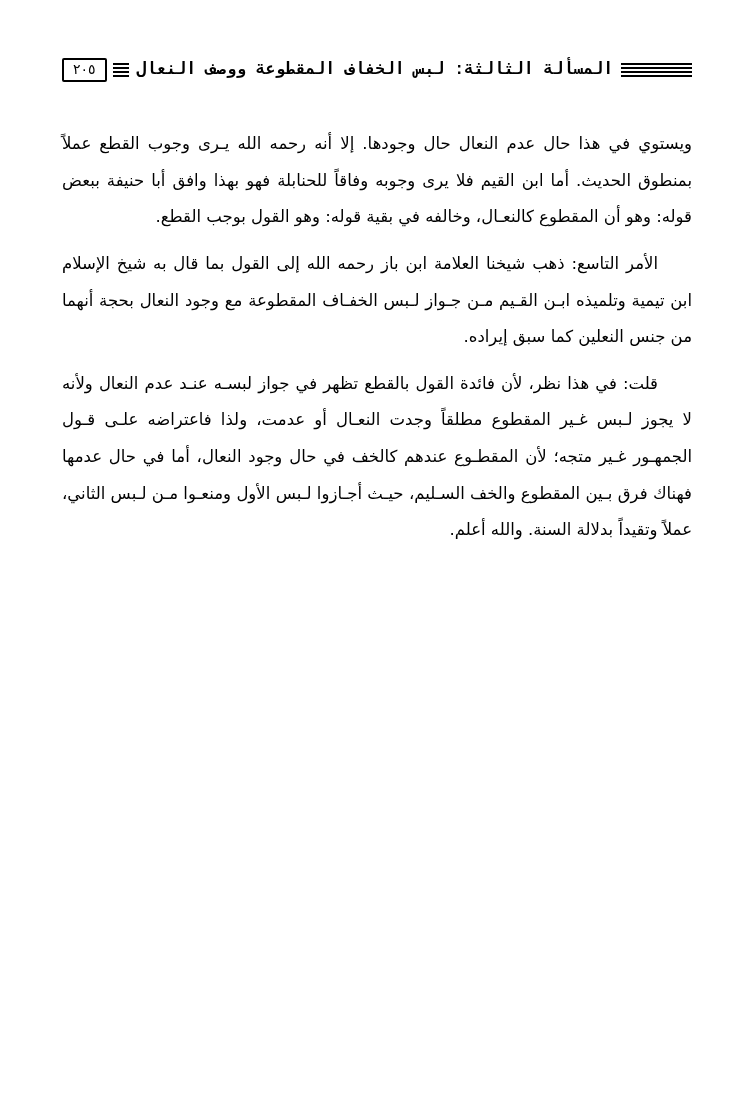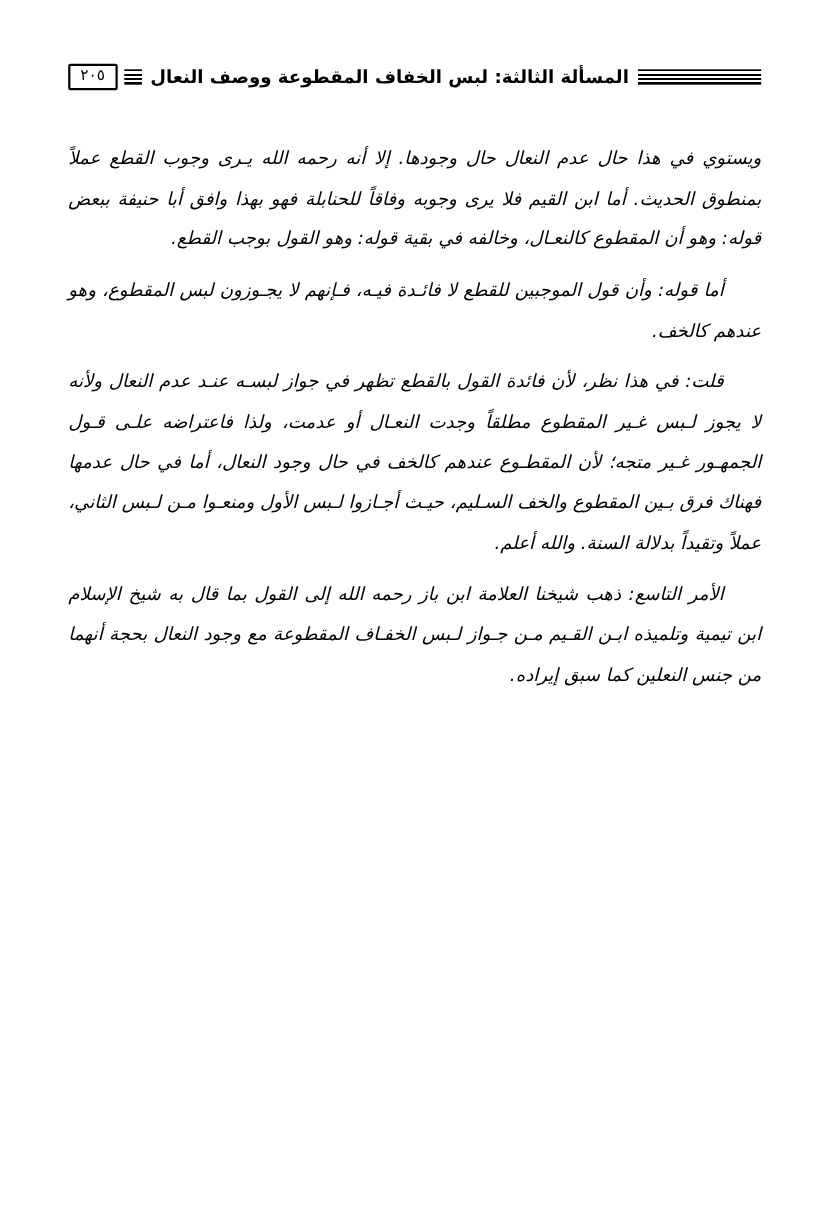--- a/index.html
+++ b/index.html
@@ -60,20 +60,21 @@
         #fff 10px, #fff 12px,
         #000 12px, #000 14px);
   }
   .header-title {
     flex: 0 0 auto;
     font-size: 16.5px;
     font-weight: 700;
     padding: 0 8px;
     white-space: nowrap;
     line-height: 1;
+    font-family: Liberation Mono, monospace;
   }
   .rule-right {
     flex: 1 1 auto;
     height: 14px;
     background:
       linear-gradient(to bottom,
         #000 0px, #000 2px,
         #fff 2px, #fff 4px,
         #000 4px, #000 6px,
         #fff 6px, #fff 8px,
@@ -85,21 +86,20 @@
   
   .body-text {
     position: absolute;
     top: 126px;
     right: 62px;
     left: 62px;
     font-size: 16.5px;
     line-height: 2.22;
     text-align: justify;
     text-justify: inter-word;
-    font-style: italic;
   }
   .para {
     margin: 0 0 10px 0;
     text-align: justify;
   }
   .para.indent {
     text-indent: 34px;
   }
   .para:last-child {
     margin-bottom: 0;
@@ -112,18 +112,17 @@
 
   <div class="header">
     <div class="page-num-box">٢٠٥</div>
     <div class="rule-left"></div>
     <div class="header-title">المسألة الثالثة: لبس الخفاف المقطوعة ووصف النعال</div>
     <div class="rule-right"></div>
   </div>
 
   <div class="body-text">
     <p class="para">ويستوي في هذا حال عدم النعال حال وجودها. إلا أنه رحمه الله يـرى وجوب القطع عملاً بمنطوق الحديث. أما ابن القيم فلا يرى وجوبه وفاقاً للحنابلة فهو بهذا وافق أبا حنيفة ببعض قوله: وهو أن المقطوع كالنعـال، وخالفه في بقية قوله: وهو القول بوجب القطع.</p>
-    <p class="para indent">أما قوله: وأن قول الموجبين للقطع لا فائـدة فيـه، فـإنهم لا يجـوزون لبس المقطوع، وهو عندهم كالخف.</p>
+    <p class="para indent">الأمر التاسع: ذهب شيخنا العلامة ابن باز رحمه الله إلى القول بما قال به شيخ الإسلام ابن تيمية وتلميذه ابـن القـيم مـن جـواز لـبس الخفـاف المقطوعة مع وجود النعال بحجة أنهما من جنس النعلين كما سبق إيراده.</p>
     <p class="para indent">قلت: في هذا نظر، لأن فائدة القول بالقطع تظهر في جواز لبسـه عنـد عدم النعال ولأنه لا يجوز لـبس غـير المقطوع مطلقاً وجدت النعـال أو عدمت، ولذا فاعتراضه علـى قـول الجمهـور غـير متجه؛ لأن المقطـوع عندهم كالخف في حال وجود النعال، أما في حال عدمها فهناك فرق بـين المقطوع والخف السـليم، حيـث أجـازوا لـبس الأول ومنعـوا مـن لـبس الثاني، عملاً وتقيداً بدلالة السنة. والله أعلم.</p>
-    <p class="para indent">الأمر التاسع: ذهب شيخنا العلامة ابن باز رحمه الله إلى القول بما قال به شيخ الإسلام ابن تيمية وتلميذه ابـن القـيم مـن جـواز لـبس الخفـاف المقطوعة مع وجود النعال بحجة أنهما من جنس النعلين كما سبق إيراده.</p>
   </div>
 
 </div>
 
 </body></html>

